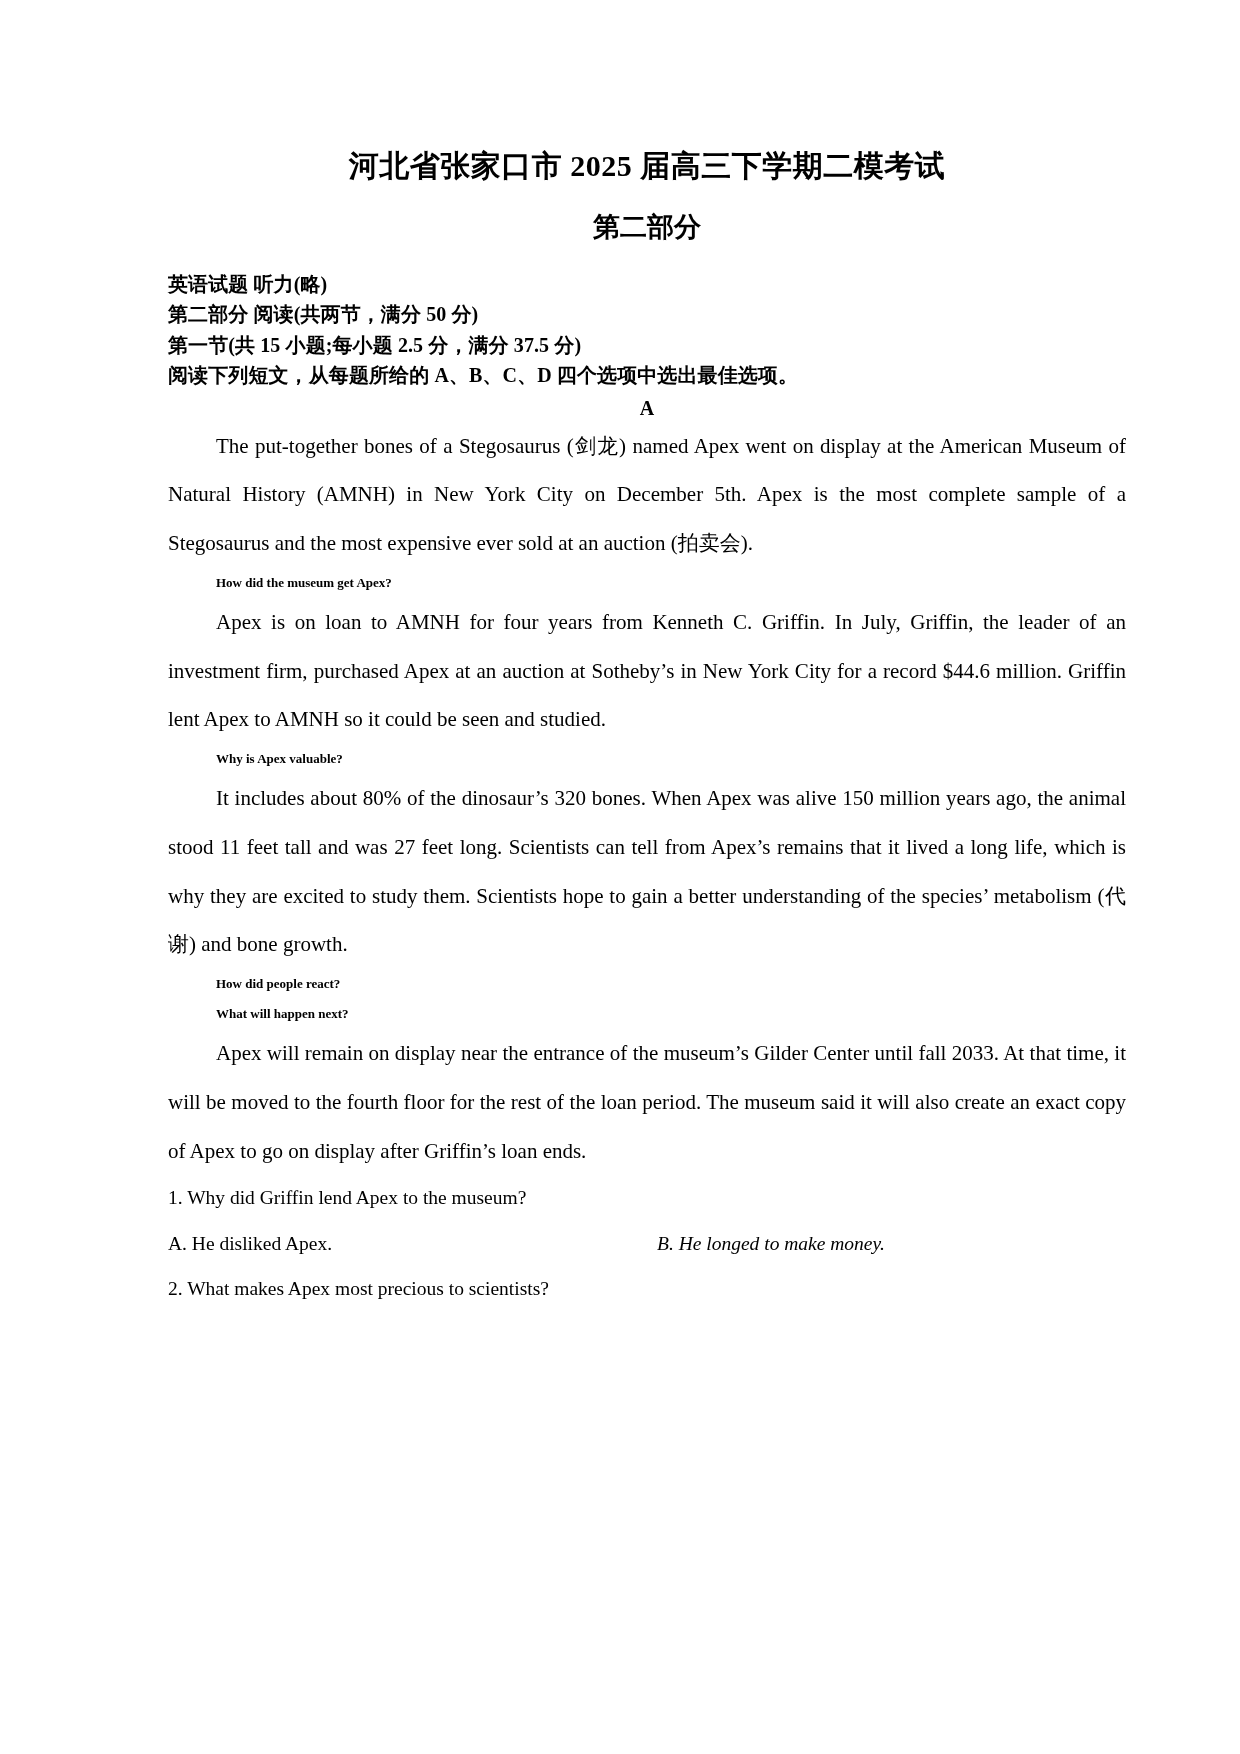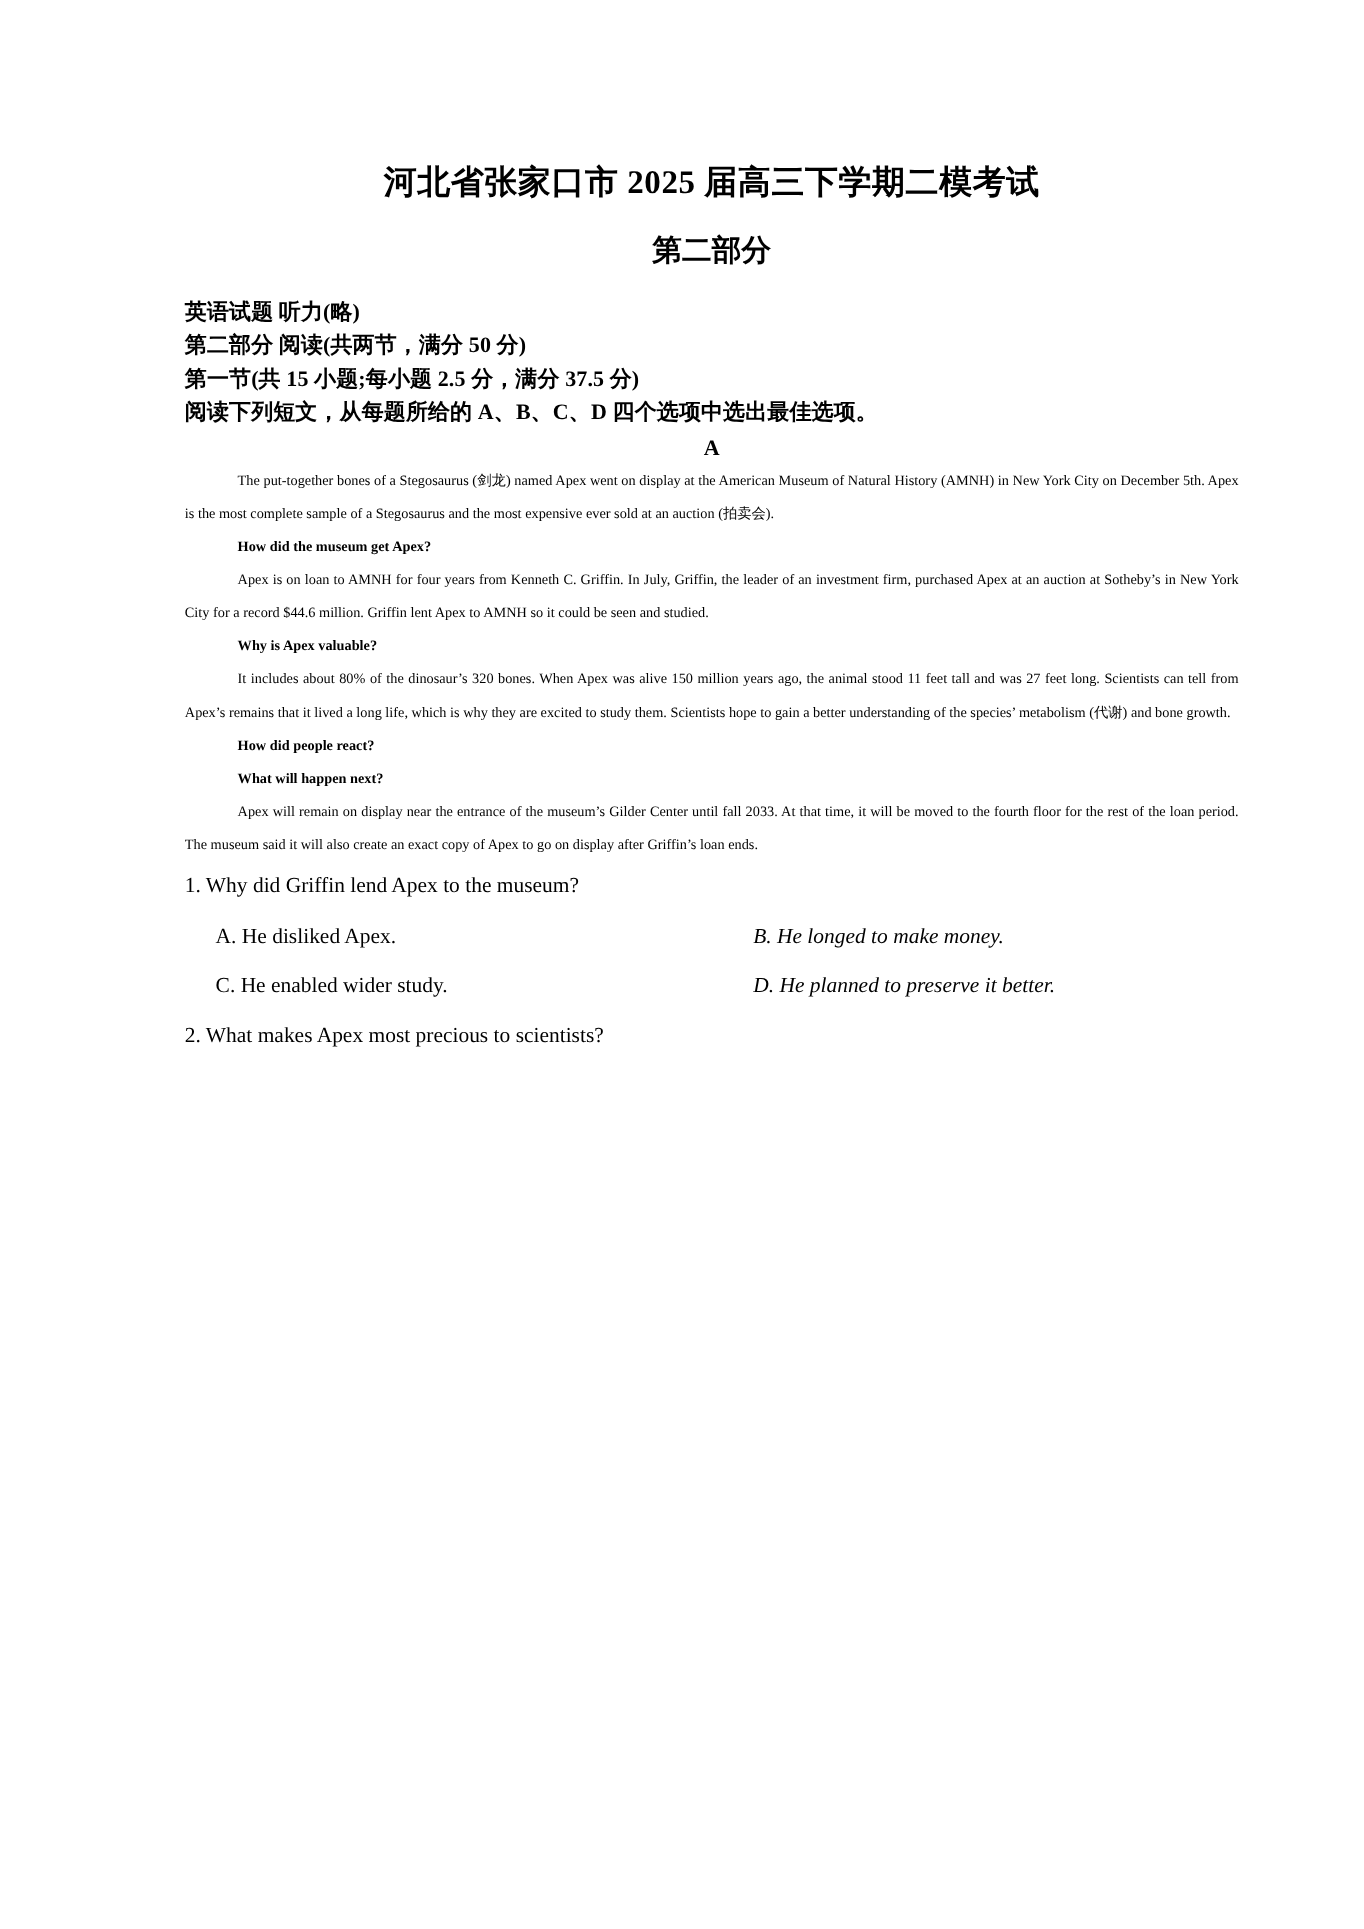--- a/index.html
+++ b/index.html
@@ -47,21 +47,21 @@
     white-space: pre-wrap;
   }
   .section-letter {
     text-align: center;
     font-size: 20px;
     font-weight: bold;
     margin-top: 6px;
     margin-bottom: 2px;
   }
   .body-para {
-    font-size: 13px;
+    font-size: 21px;
     line-height: 2.32;
     text-align: justify;
     text-justify: inter-word;
     text-indent: 48px;
     margin: 0;
     hyphens: none;
   }
   .sub-head {
     font-size: 13px;
     font-weight: bold;
@@ -76,21 +76,20 @@
     text-indent: 0;
   }
   .opt-row {
     display: flex;
     font-size: 19.5px;
     line-height: 2.32;
   }
   .opt-col {
     width: 50%;
     box-sizing: border-box;
-    margin-left: 28px;
   }
   .opt-col.right {
     padding-left: 10px;
     font-style: italic;
   }
 </style>
 </head>
 <body>
 
 <div class="page">
@@ -119,24 +118,20 @@
   </div>
 
   <div>
 
     <div>
       <p class="q-stem">1. Why did Griffin lend Apex to the museum?</p>
       <div class="opt-row">
         <div class="opt-col">A. He disliked Apex.</div>
         <div class="opt-col right">B. He longed to make money.</div>
       </div>
-      <div class="opt-row">
-        <div class="opt-col">C. He enabled wider study.</div>
-        <div class="opt-col right">D. He planned to preserve it better.</div>
-      </div>
     </div>
 
     <div>
       <p class="q-stem">2. What makes Apex most precious to scientists?</p>
       <div class="opt-row">
         <div class="opt-col right"></div>
       </div>
     </div>
 
   </div>

